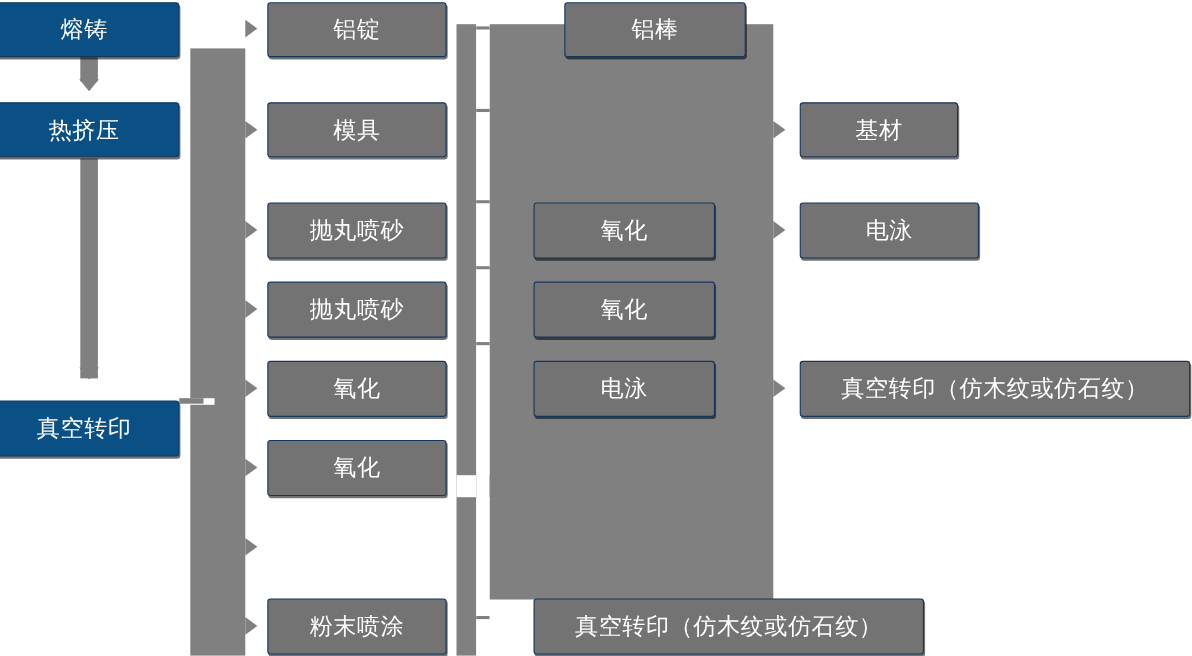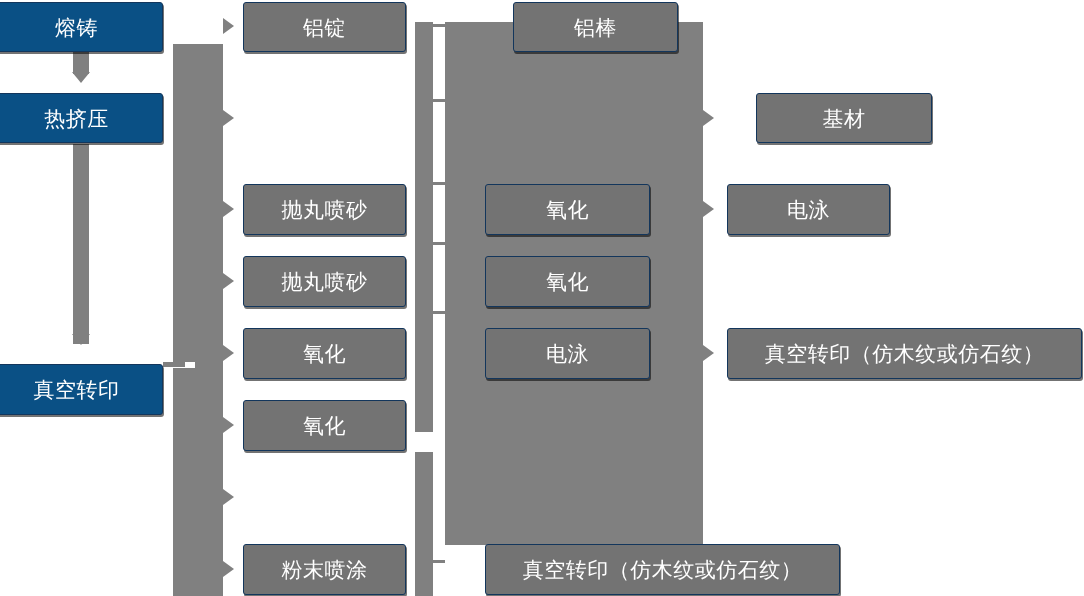--- a/index.html
+++ b/index.html
@@ -96,20 +96,23 @@
   <div class="node dark" style="left:-10px;top:93px;width:173px;height:50px;">
     <span class="lbl">热挤压</span>
   </div>
   <div class="node dark" style="left:-10px;top:364px;width:173px;height:51px;">
     <span class="lbl">真空转印</span>
   </div>
 
   <div class="node light" style="left:243px;top:2px;width:163px;height:50px;">
     <span class="lbl">铝锭</span>
   </div>
+  <div class="node light" style="left:243px;top:93px;width:163px;height:50px;">
+    <span class="lbl">模具</span>
+  </div>
   <div class="node light" style="left:243px;top:184px;width:163px;height:51px;">
     <span class="lbl">抛丸喷砂</span>
   </div>
   <div class="node light" style="left:243px;top:256px;width:163px;height:51px;">
     <span class="lbl">抛丸喷砂</span>
   </div>
   <div class="node light" style="left:243px;top:328px;width:163px;height:51px;">
     <span class="lbl">氧化</span>
   </div>
   <div class="node light" style="left:243px;top:400px;width:163px;height:51px;">
@@ -128,21 +131,21 @@
   <div class="node light" style="left:485px;top:256px;width:165px;height:51px;">
     <span class="lbl">氧化</span>
   </div>
   <div class="node light" style="left:485px;top:328px;width:165px;height:51px;">
     <span class="lbl">电泳</span>
   </div>
   <div class="node light" style="left:485px;top:544px;width:355px;height:51px;">
     <span class="lbl">真空转印（仿木纹或仿石纹）</span>
   </div>
 
-  <div class="node light" style="left:756px;top:93px;width:176px;height:50px;">
+  <div class="node light" style="left:727px;top:93px;width:144px;height:50px;">
     <span class="lbl">基材</span>
   </div>
   <div class="node light" style="left:727px;top:184px;width:163px;height:51px;">
     <span class="lbl">电泳</span>
   </div>
   <div class="node light" style="left:727px;top:328px;width:355px;height:51px;">
     <span class="lbl">真空转印（仿木纹或仿石纹）</span>
   </div>
 
 </div>

